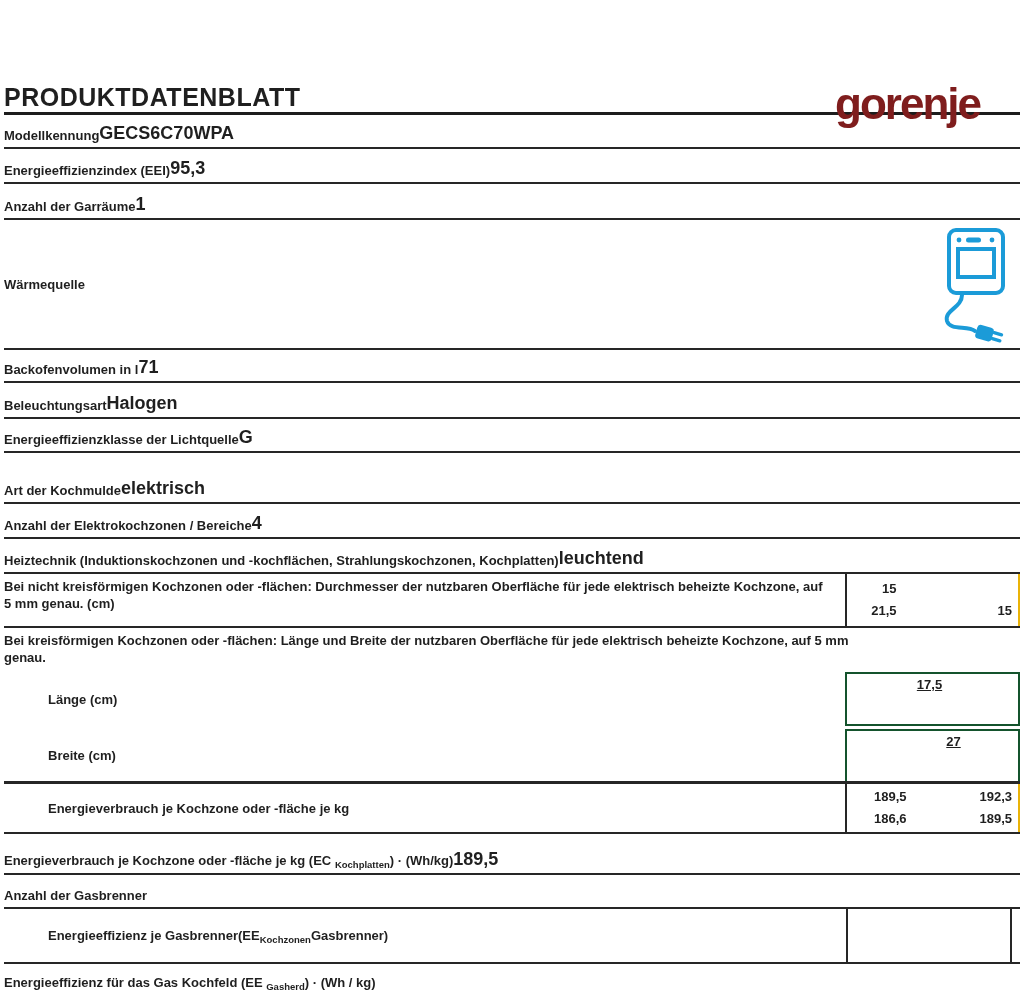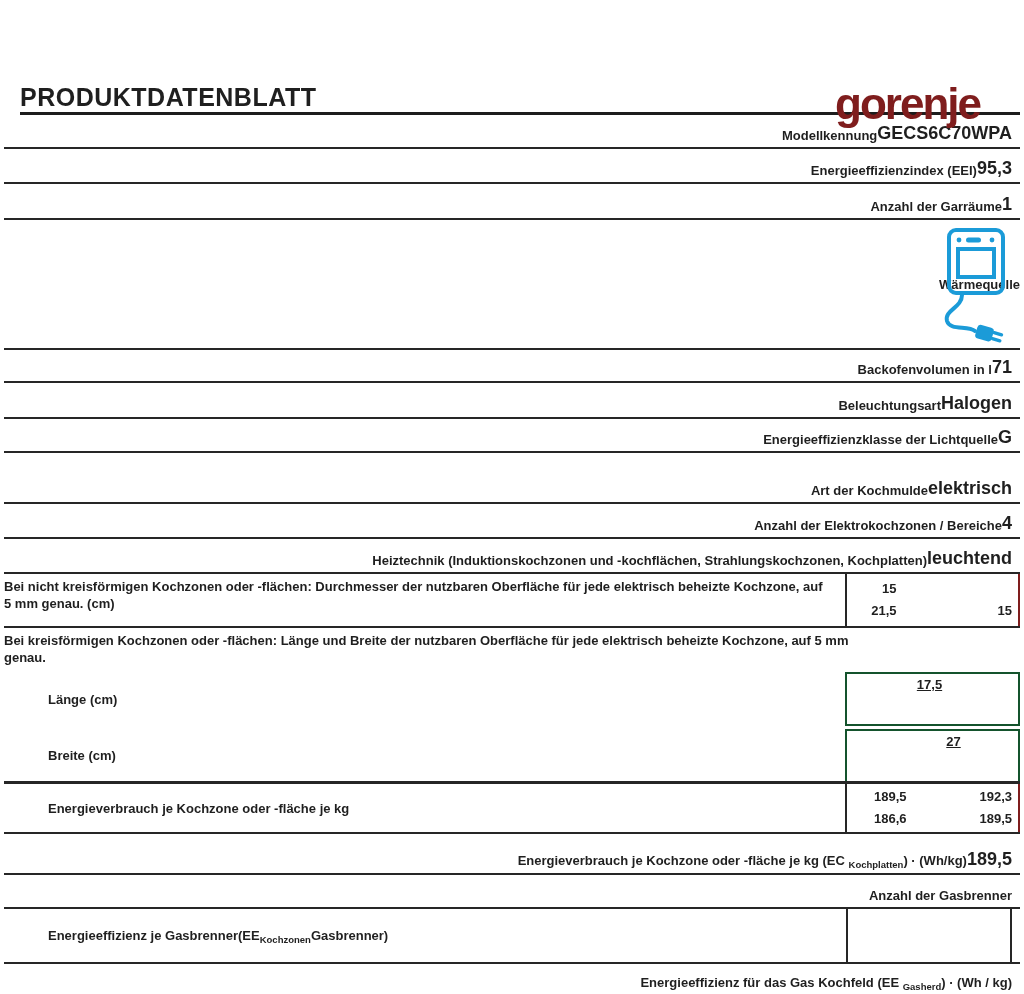--- a/index.html
+++ b/index.html
@@ -7,44 +7,44 @@
     width:1024px;height:994px;background:#ffffff;overflow:hidden;
     font-family:"Liberation Sans", sans-serif;
     color:#1f1f1f;-webkit-font-smoothing:antialiased;
   }
   .page{position:relative;width:1016px;margin:0 4px;}
   .logo{
     position:absolute;top:-6px;right:40px;
     font-size:44px;font-weight:bold;letter-spacing:-2px;color:#7f1d1d;
   }
   .title{
-    margin:85px 0 0 16px;font-size:25px;font-weight:bold;letter-spacing:.5px;
+    margin:85px 0 0 0;font-size:25px;font-weight:bold;letter-spacing:.5px;
     padding-bottom:3px;border-bottom:3px solid #1d1d1d;line-height:24px;
   }
   .row{
-    display:flex;justify-content:flex-end;align-items:flex-end;
+    display:flex;justify-content:flex-start;align-items:flex-end;
     border-bottom:2px solid #262626;box-sizing:border-box;
     padding-bottom:3px;
   }
   .row-flex{
     display:flex;justify-content:space-between;align-items:stretch;
     border-bottom:2px solid #262626;box-sizing:border-box;
   }
   .row-flex.noline{border-bottom:none;}
   .row-flex.thickline{border-bottom:3px solid #262626;}
   .row-text{box-sizing:border-box;padding:4px 0 6px 0;}
   .lbl{font-size:13px;font-weight:bold;line-height:17px;}
   .val{font-size:18px;font-weight:bold;text-align:right;padding-right:8px;white-space:nowrap;}
   .wrap{max-width:828px;padding:4px 10px 4px 0;}
   .self-center{align-self:center;padding-left:44px;}
   .icon-row{position:relative;height:130px;align-items:center;padding-bottom:0;}
   .oven-icon{position:absolute;right:12px;bottom:3px;}
   .sidecell{
     width:175px;box-sizing:border-box;flex:0 0 175px;
-    border-left:2px solid #262626;border-right:2px solid #7f1d1d;
+    border-left:2px solid #262626;border-right:2px solid #eab308;
     display:grid;grid-template-columns:1fr 1fr;align-content:space-evenly;
   }
   .cell{font-size:13px;font-weight:bold;text-align:right;line-height:16px;}
   .cell.cl{padding-right:36px;}
   .cell.cl2{padding-right:26px;}
   .cell.cr{padding-right:6px;}
   .sidebox{
     width:175px;box-sizing:border-box;flex:0 0 175px;
     border:2px solid #14532d;text-align:center;
     font-size:13px;font-weight:bold;padding:3px 6px 0 0;text-decoration:underline;

